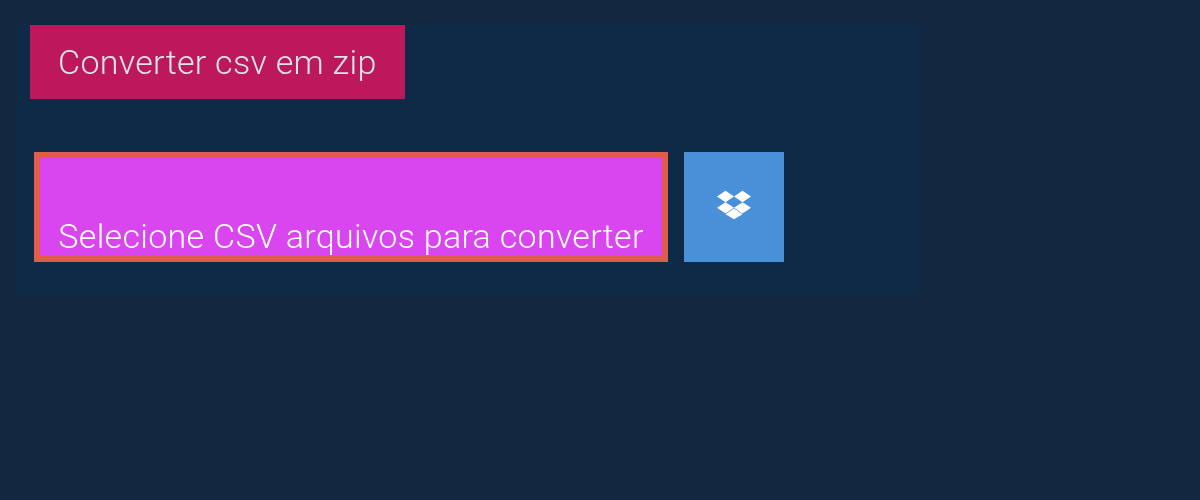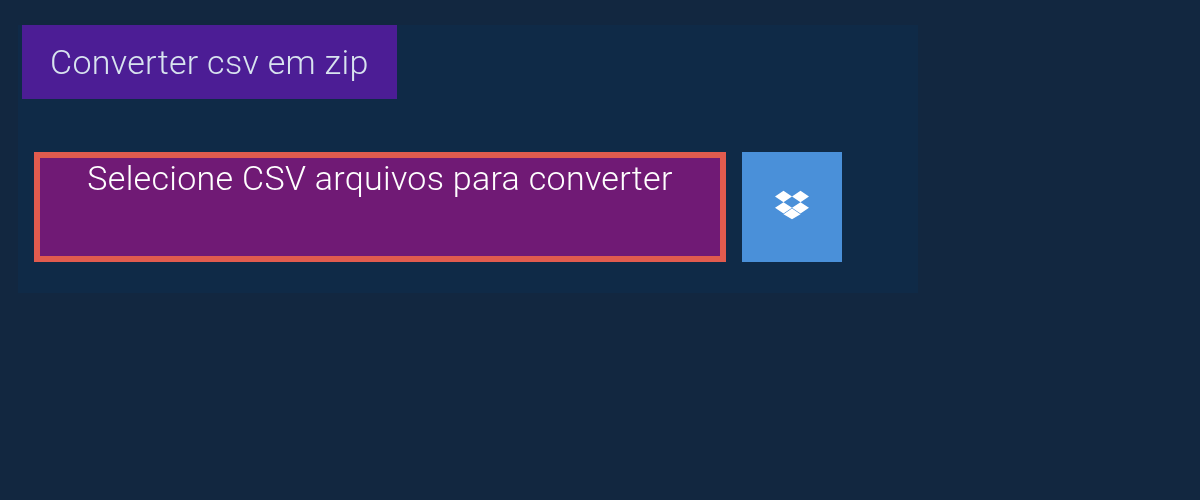--- a/index.html
+++ b/index.html
@@ -18,49 +18,49 @@
     .panel {
       position: absolute;
       left: 18px;
       top: 25px;
       width: 900px;
       height: 268px;
       background-color: #0f2a47;
     }
     .tab {
       position: absolute;
-      left: 4px;
+      left: 12px;
       top: 0;
       height: 74px;
       padding: 0 28px;
-      background-color: #4c1d95;
+      background-color: #be185d;
       display: flex;
       align-items: center;
     }
     .tab-label {
       color: #d8e4ef;
       font-size: 34px;
       font-weight: 300;
       letter-spacing: 0.3px;
     }
     .button-row {
       position: absolute;
       left: 16px;
       top: 127px;
       display: flex;
       gap: 16px;
       align-items: stretch;
     }
     .select-button {
-      width: 692px;
+      width: 634px;
       height: 110px;
-      background-color: #701a75;
+      background-color: #d946ef;
       border: 6px solid #e15b4e;
       display: flex;
-      align-items: flex-start;
+      align-items: flex-end;
       justify-content: center;
       cursor: pointer;
     }
     .select-button-label {
       color: #ffffff;
       font-size: 34px;
       font-weight: 300;
       letter-spacing: 0.3px;
     }
     .dropbox-button {

